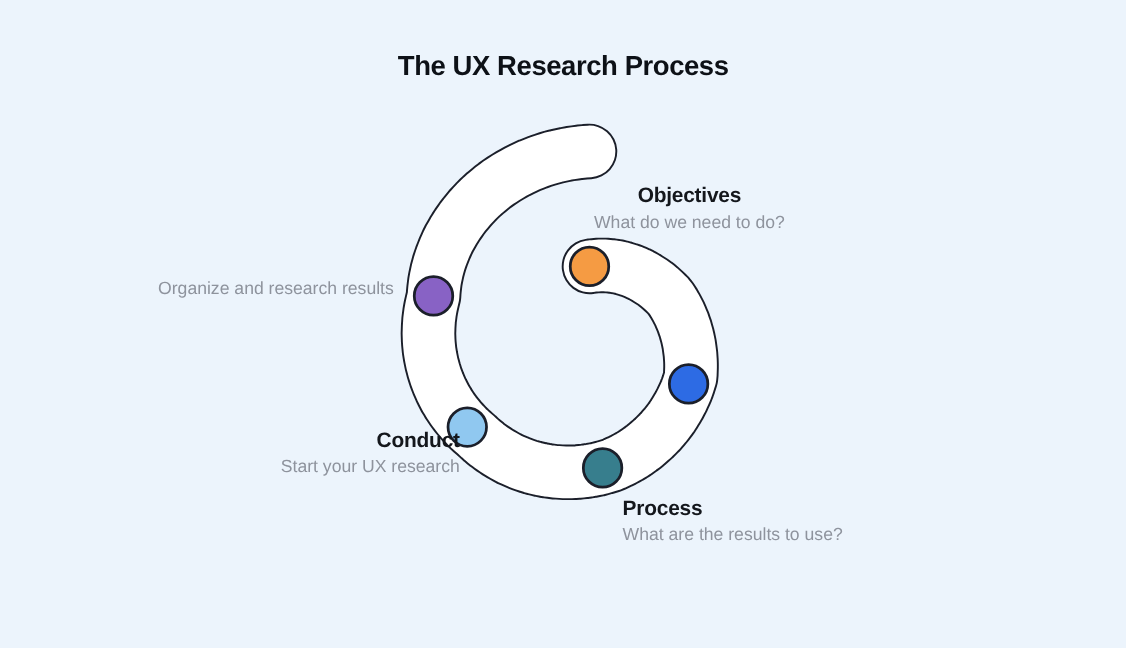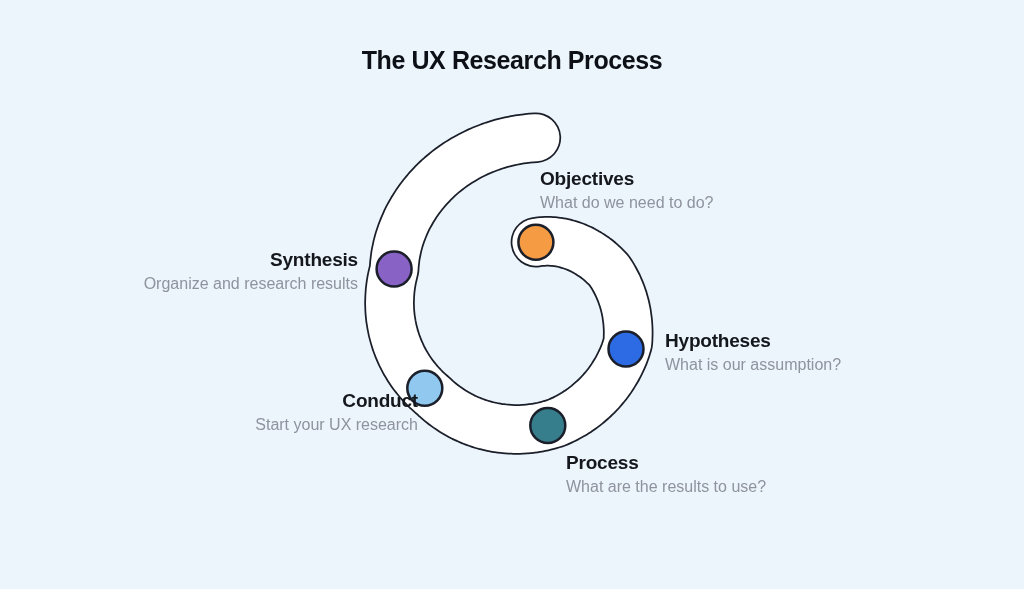--- a/index.html
+++ b/index.html
@@ -37,21 +37,21 @@
     line-height: 1.1;
   }
   .step-label p {
     margin: 3px 0 0 0;
     font-size: 16px;
     font-weight: 400;
     color: #8E939D;
     line-height: 1.2;
     white-space: nowrap;
   }
-  .lbl-objectives { left: 540px; top: 169px; }
+  .lbl-objectives { left: 540px; top: 169px; text-align: center; }
   .lbl-hypotheses { left: 665px; top: 331px; }
   .lbl-methods    { left: 566px; top: 453px; }
   .lbl-conduct    { right: 606px; top: 391px; text-align: right; }
   .lbl-synthesis  { right: 666px; top: 250px; text-align: right; }
 </style>
 </head>
 <body style="background: rgb(236, 244, 252);">
 
 <div class="canvas">
 
@@ -67,33 +67,28 @@
         <circle cx="424.8" cy="388.2" r="17.5" fill="#90C8F0" stroke="#1B1F2A" stroke-width="2.5"></circle>
         <circle cx="394.1" cy="269.0" r="17.5" fill="#8862C5" stroke="#1B1F2A" stroke-width="2.5"></circle>
       </g>
   </svg>
 
   <div class="step-label lbl-objectives">
     <h2>Objectives</h2>
     <p>What do we need to do?</p>
   </div>
 
-  <div class="step-label lbl-hypotheses">
-    <h2>Hypotheses</h2>
-    <p>What is our assumption?</p>
-  </div>
 
   <div class="step-label lbl-methods">
     <h2>Process</h2>
     <p>What are the results to use?</p>
   </div>
 
   <div class="step-label lbl-conduct">
     <h2>Conduct</h2>
     <p>Start your UX research</p>
   </div>
 
   <div class="step-label lbl-synthesis">
-    <h2>Synthesis</h2>
     <p>Organize and research results</p>
   </div>
 
 </div>
 
 </body></html>

